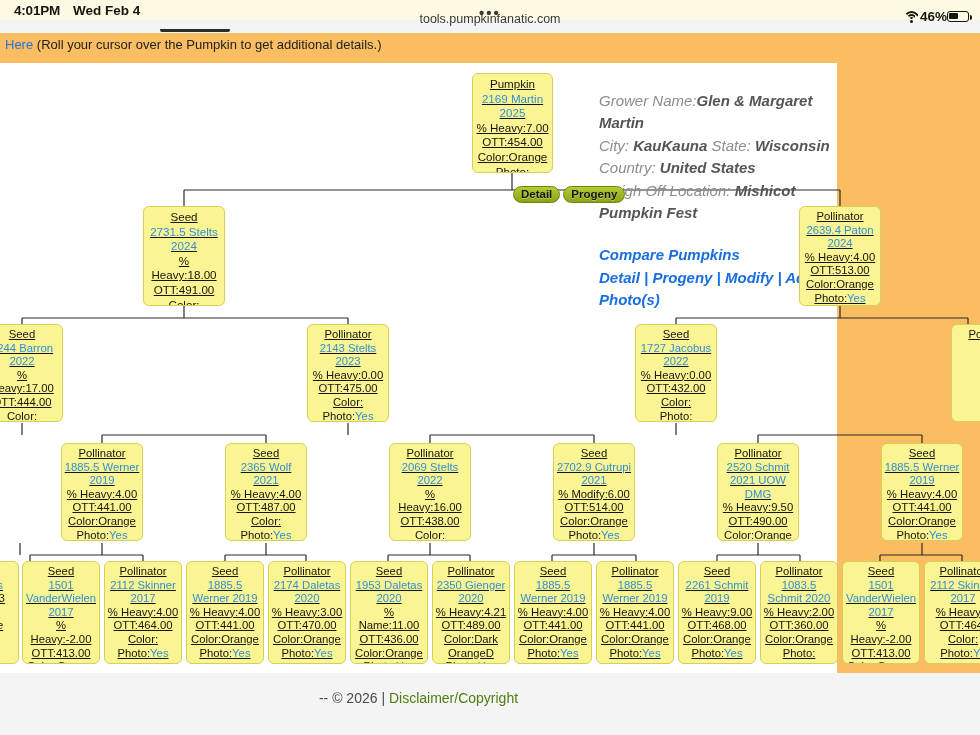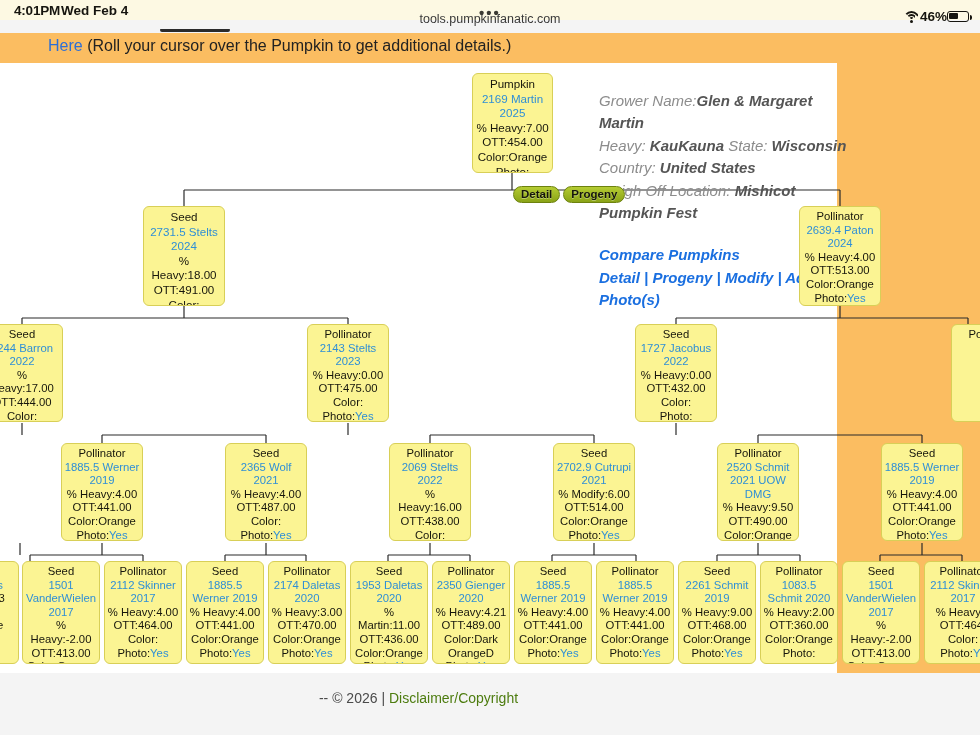--- a/index.html
+++ b/index.html
@@ -12,21 +12,21 @@
   }
 
   
   #statusbar{
     position:absolute; left:0; top:0; width:980px; height:20px;
     background:#fdf9e3;
     display:flex; align-items:center;
     font-size:13.5px; font-weight:bold; color:#16150f;
   }
   #sb-time{ margin-left:14px; letter-spacing:-0.2px;}
-  #sb-date{ margin-left:1px; }
+  #sb-date{ margin-left:13px; }
   #sb-dots{ position:absolute; left:50%; transform:translateX(-50%); top:4px;
             font-size:15px; letter-spacing:2px; color:#3b3a32; }
   #sb-right{ position:absolute; right:11px; top:0; height:33px; display:flex; align-items:center; }
   #sb-batt-text{ font-size:13.5px; font-weight:bold;}
   .wifi-ico{ width:17px;height:13px; position:relative; display:inline-block;}
   .wifi-ico i{ position:absolute; border:2px solid #16150f; border-bottom-color:transparent;
     border-left-color:transparent; border-right-color:transparent; border-radius:50% 50% 0 0 / 100% 100% 0 0;}
   .wifi-ico i.a{ width:17px;height:9px; left:0; top:1px;}
   .wifi-ico i.b{ width:11px;height:6px; left:3px; top:4px;}
   .wifi-ico i.c{ width:5px;height:3px; left:6px; top:7px;}
@@ -46,21 +46,21 @@
     border-bottom:3px solid #2b2b2b; border-radius:2px;
   }
 
   
   #topband{
     position:absolute; left:0; top:33px; width:980px; height:30px;
     background:#fbbd61;
   }
   #topband .line{
     position:absolute; left:5px; top:4px;
-    font-size:16px; color:#222;margin-left:43px;
+    font-size:13px; color:#222;
   }
   #here-link{ color:#2d6fd6; text-decoration:none;}
 
   
   #page{
     position:absolute; left:0; top:63px; width:837px; height:610px;
     background:#ffffff;
   }
   #orange-right{
     position:absolute; left:837px; top:63px; width:143px; height:610px;
@@ -104,20 +104,21 @@
     background:#fbf493;
     border:1px solid #d8cf57;
     border-radius:6px;
     text-align:center;
     font-size:11.3px;
     line-height:13.6px;
     color:#16160c;
     padding:3px 2px 4px;
     overflow:hidden;
     z-index:4;
+    text-decoration:underline;
   }
   .node .ttl{ display:block; }
   .node .nm{ display:block; color:#2f8fd6; }
   .node .yes{ color:#2f8fd6; }
   .node.big{ font-size:11.6px; line-height:14.6px; }
 </style>
 </head>
 <body>
 
 <div id="statusbar">
@@ -213,21 +214,21 @@
   </g>
 </svg>
 
 <div id="pillbar">
   <span class="pill">Detail</span>
   <span class="pill">Progeny</span>
 </div>
 
 <div id="infoblock">
   <span class="ln"><span>Grower Name:</span><b>Glen &amp; Margaret Martin</b></span>
-  <span class="ln"><span>Heavy: </span><b>KauKauna</b><span> State: </span><b>Wisconsin</b><span> Country: </span><b>United States</b></span>
+  <span class="ln"><span>City: </span><b>KauKauna</b><span> State: </span><b>Wisconsin</b><span> Country: </span><b>United States</b></span>
   <span class="ln"><span>Weigh Off Location: </span><b>Mishicot Pumpkin Fest</b></span>
   <span class="ln" style="margin-top:20px"><a href="#" class="lnk">Compare Pumpkins</a></span>
   <span class="ln"><a href="#" class="lnk">Detail</a><span class="lnk"> | </span><a href="#" class="lnk">Progeny</a><span class="lnk"> | </span><a href="#" class="lnk">Modify</a><span class="lnk"> | </span><a href="#" class="lnk">Add Photo(s)</a></span>
 </div>
 
 <div class="node big" style="left:472px; top:73px; width:81px; height:100px;">
   <span class="ttl">Pumpkin</span>
   <span class="nm">2169 Martin 2025</span>
   <span>% Heavy:7.00</span><br>
   <span>OTT:454.00</span><br>
@@ -369,21 +370,21 @@
   <span class="ttl">Pollinator</span>
   <span class="nm">2174 Daletas 2020</span>
   <span>% Heavy:3.00</span><br>
   <span>OTT:470.00</span><br>
   <span>Color:Orange</span><br>
   <span>Photo:</span><span class="yes">Yes</span>
 </div>
 <div class="node" style="left:350px; top:561px; width:78px; height:103px;">
   <span class="ttl">Seed</span>
   <span class="nm">1953 Daletas 2020</span>
-  <span>% Martin:11.00</span><br>
+  <span>% Name:11.00</span><br>
   <span>OTT:436.00</span><br>
   <span>Color:Orange</span><br>
   <span>Photo:</span><span class="yes">Yes</span>
 </div>
 <div class="node" style="left:432px; top:561px; width:78px; height:103px;">
   <span class="ttl">Pollinator</span>
   <span class="nm">2350 Gienger 2020</span>
   <span>% Heavy:4.21</span><br>
   <span>OTT:489.00</span><br>
   <span>Color:Dark OrangeD</span><br>

